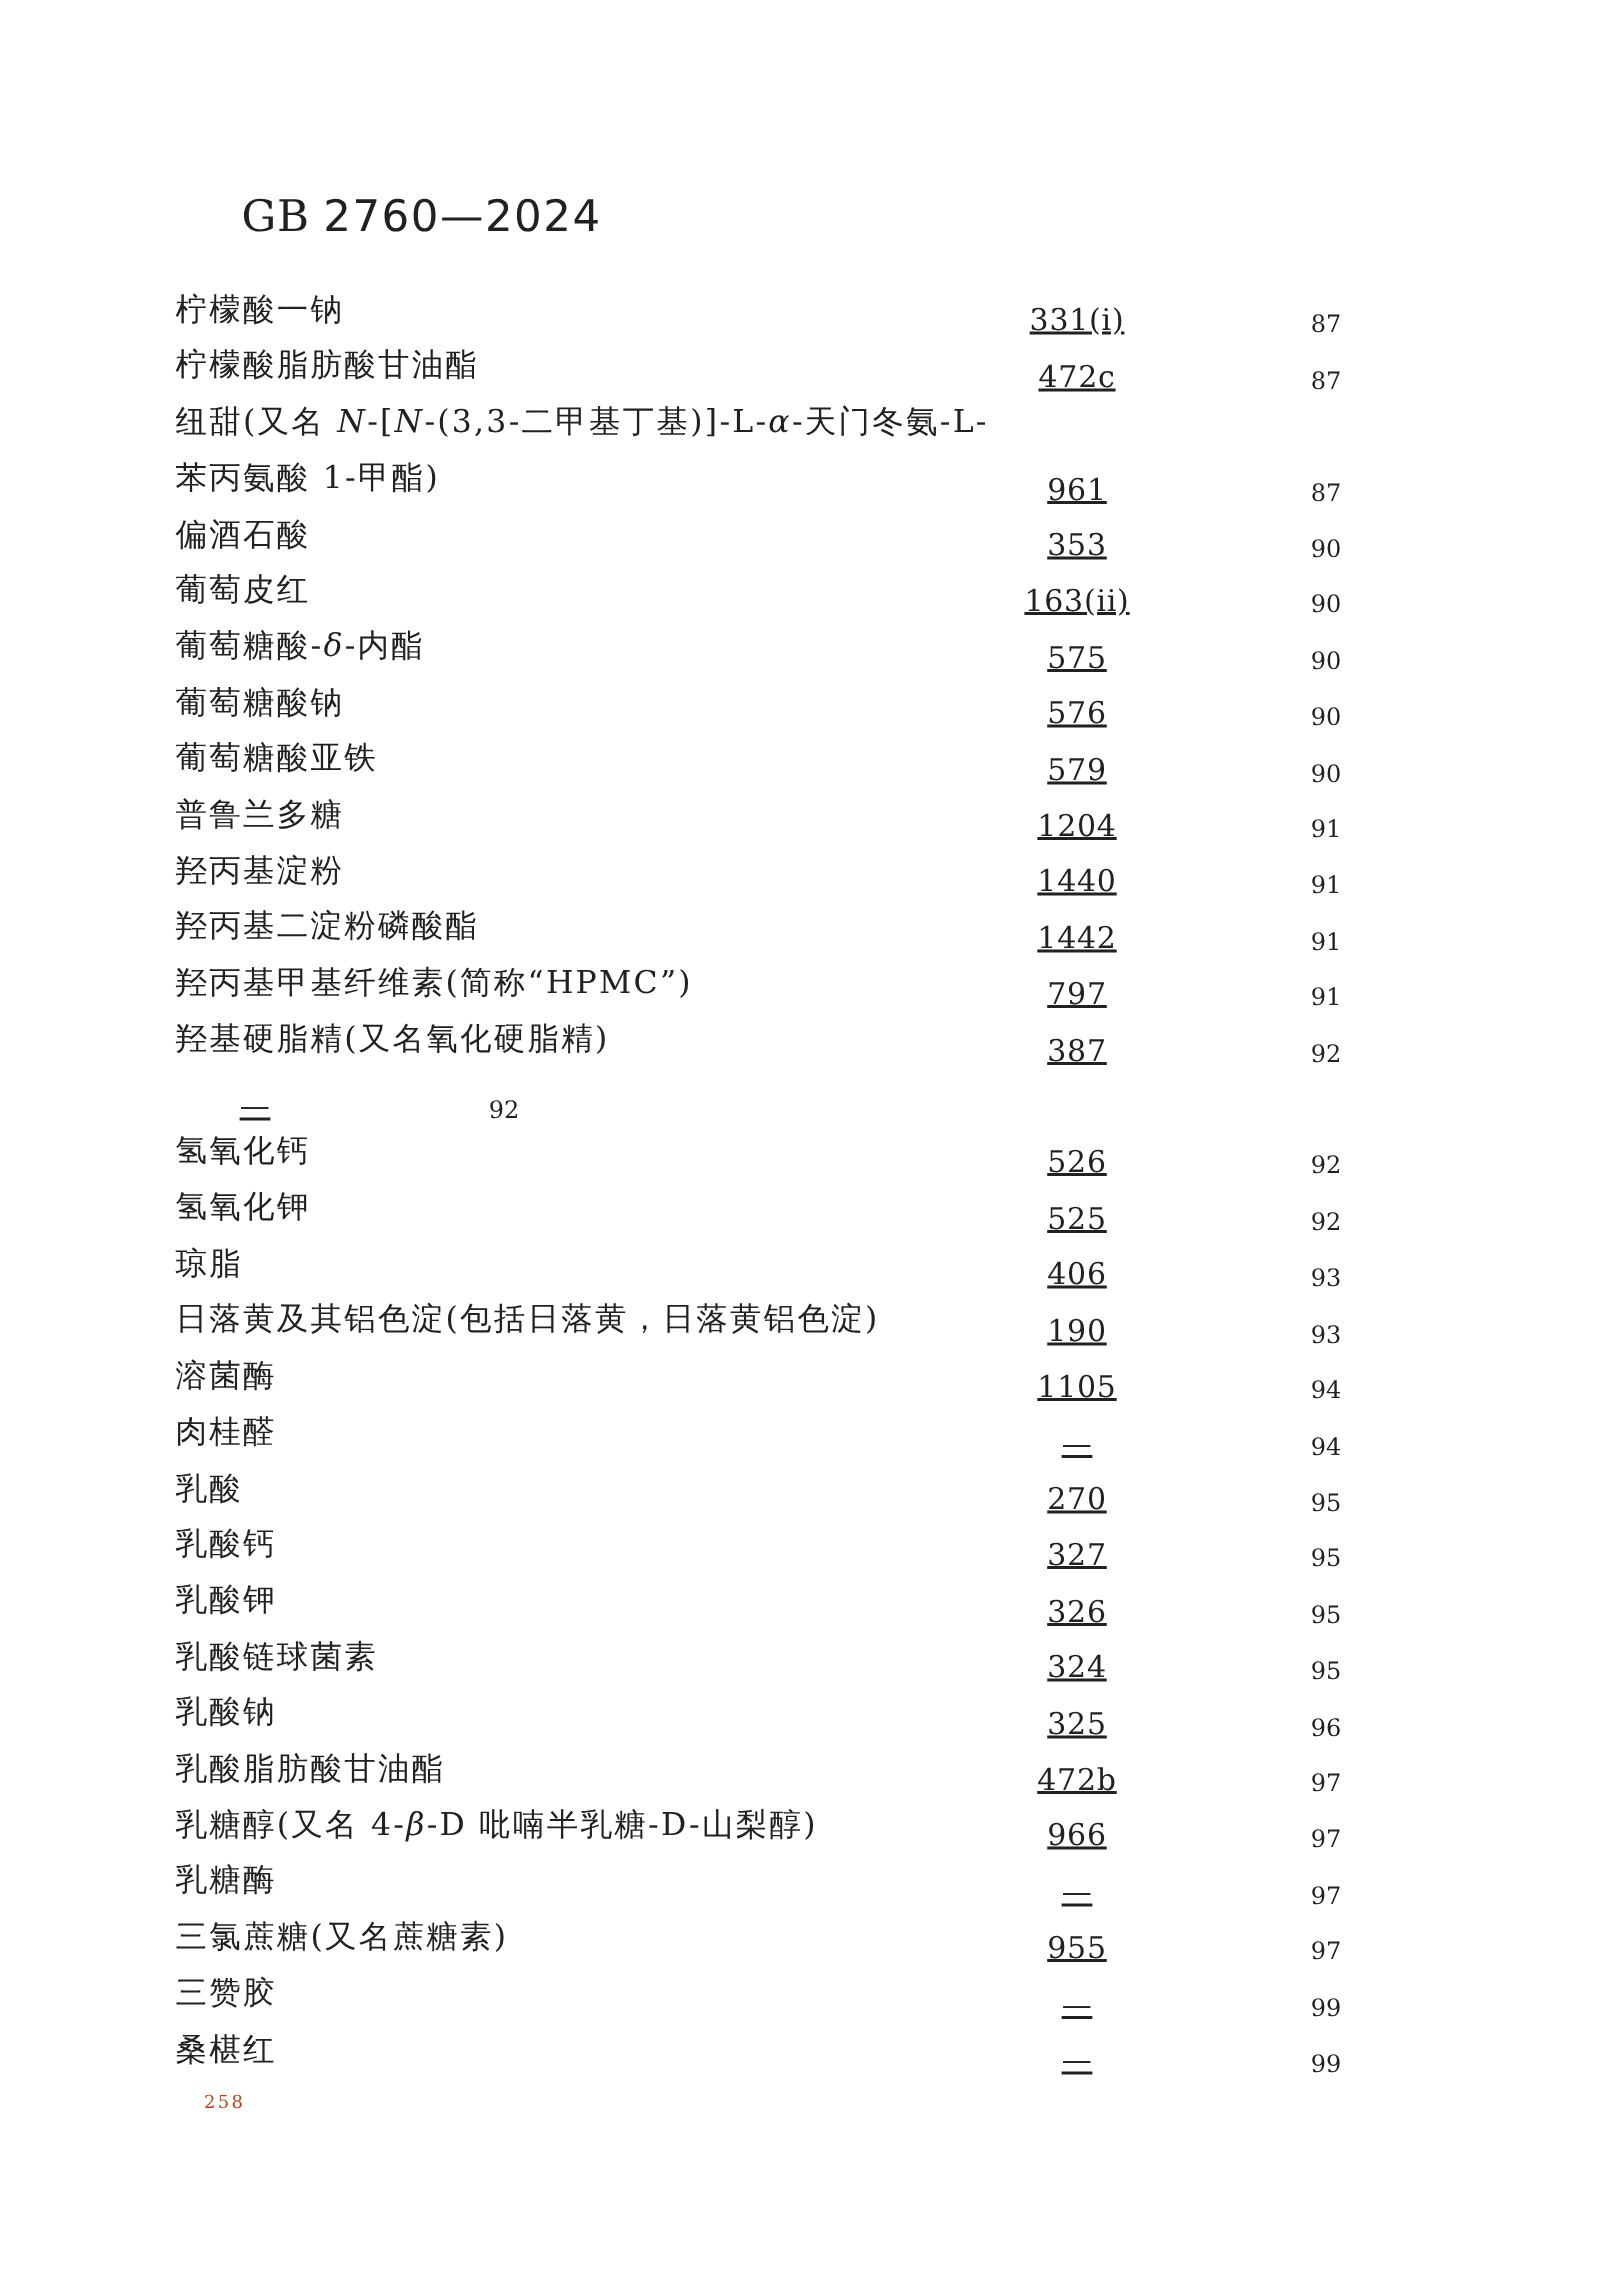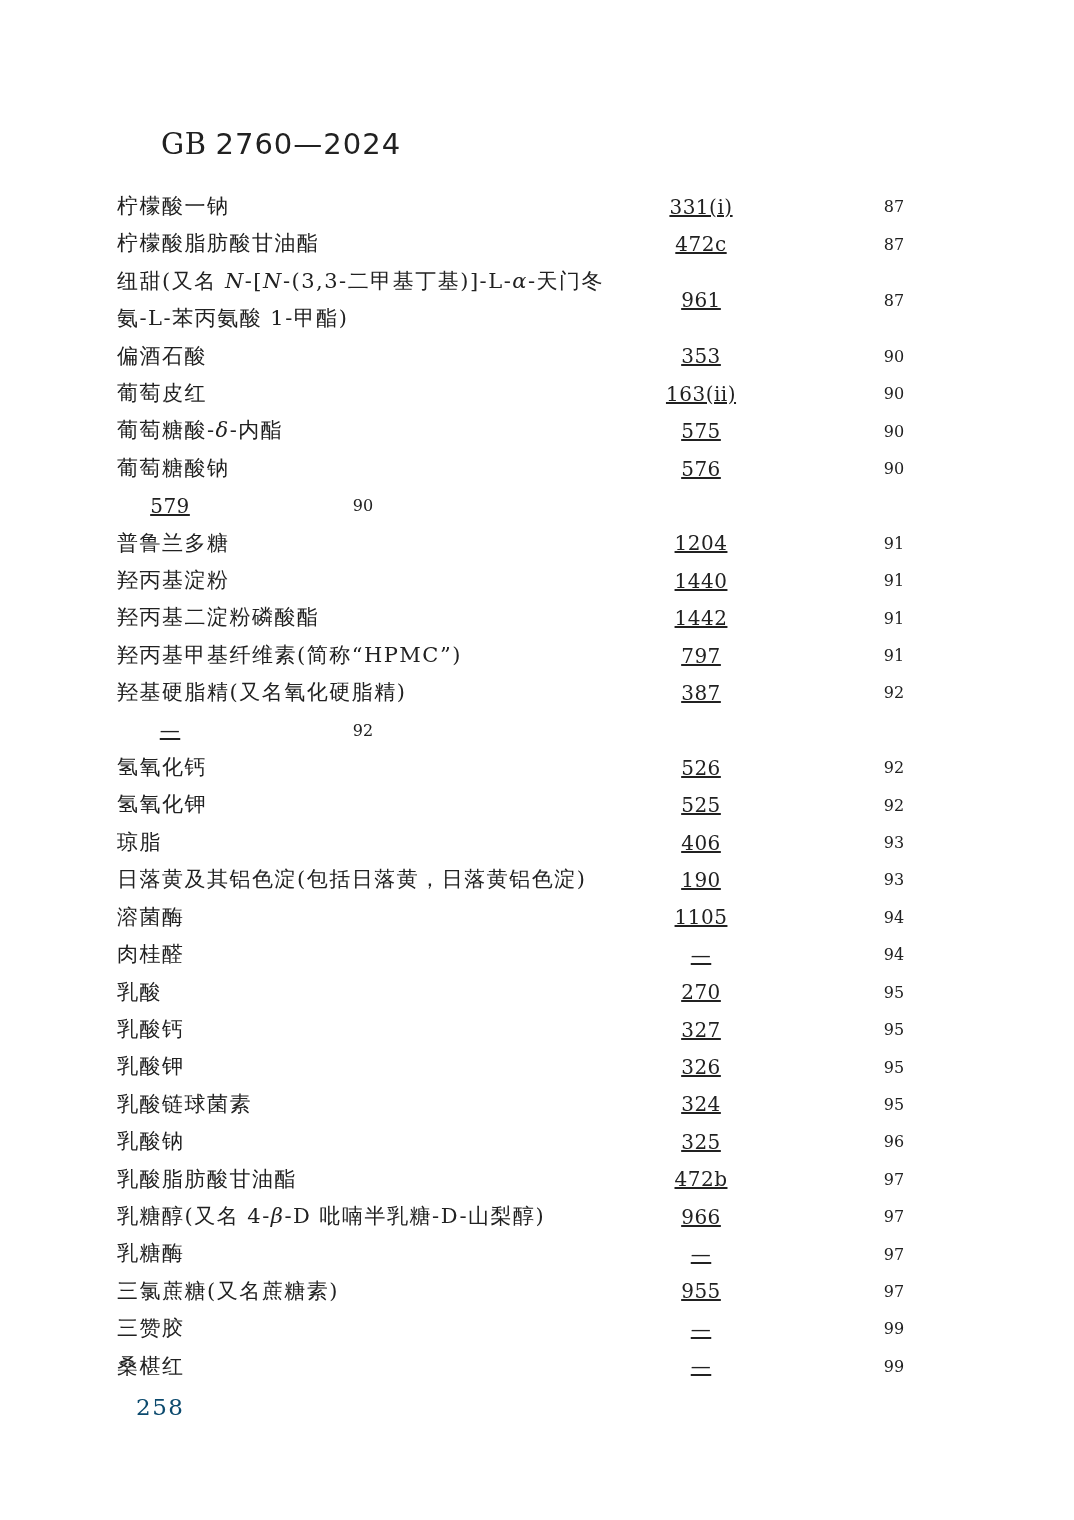--- a/index.html
+++ b/index.html
@@ -29,23 +29,22 @@
     letter-spacing: 1px;
   }
   .index {
     position: absolute;
     left: 117px;
     top: 188px;
     width: 890px;
   }
   .row {
     display: flex;
-    align-items: center;
+    align-items: flex-end;
     min-height: 37.4px;
-    gap: 27px;
   }
   .cell-name {
     width: 548px;
     font-size: 21px;
     line-height: 37.4px;
     letter-spacing: 1.5px;
   }
   .cell-ins {
     width: 106px;
     flex: none;
@@ -57,23 +56,23 @@
   .cell-page {
     width: 226px;
     flex: none;
     text-align: center;
     font-size: 16px;
   }
   .page-footer {
     position: absolute;
     left: 136px;
     top: 1394px;
-    font-size: 23px;
+    font-size: 12px;
     letter-spacing: 1.5px;
-    color: #0c4a6e;
+    color: #c2410c;
   }
 </style>
 </head>
 <body>
 
 <div class="page">
 
   <div class="std-header">
     <span class="std-prefix">GB</span><span class="std-num">2760—2024</span>
   </div>
@@ -115,20 +114,21 @@
     <div class="cell-page">90</div>
   </div>
 
   <div class="row">
     <div class="cell-name">葡萄糖酸钠</div>
     <div class="cell-ins">576</div>
     <div class="cell-page">90</div>
   </div>
 
   <div class="row">
+    <div class="cell-name">葡萄糖酸亚铁</div>
     <div class="cell-ins">579</div>
     <div class="cell-page">90</div>
   </div>
 
   <div class="row">
     <div class="cell-name">普鲁兰多糖</div>
     <div class="cell-ins">1204</div>
     <div class="cell-page">91</div>
   </div>
 

